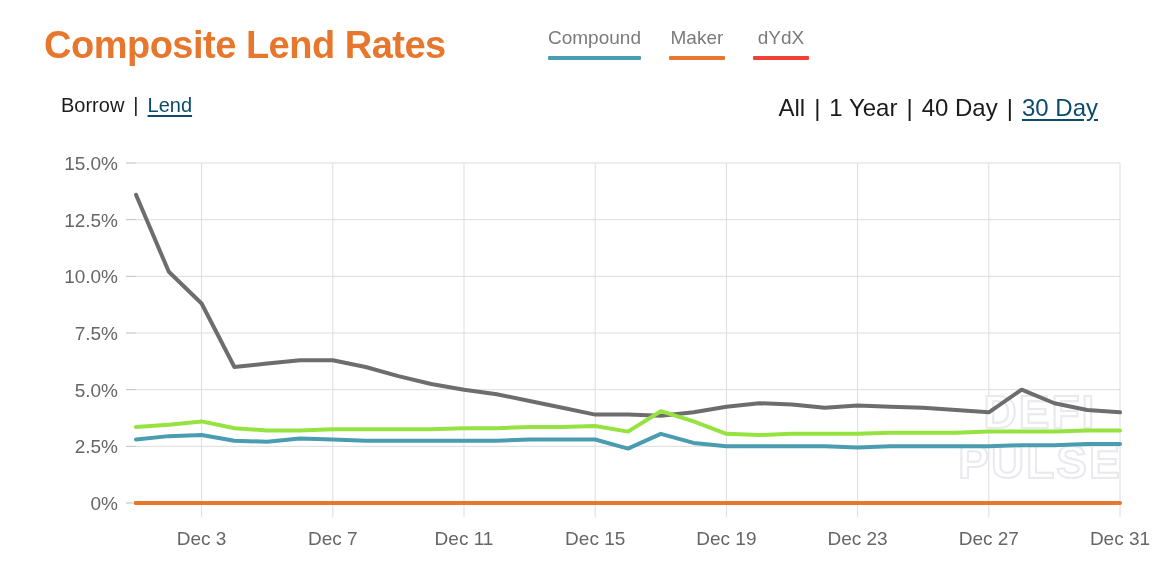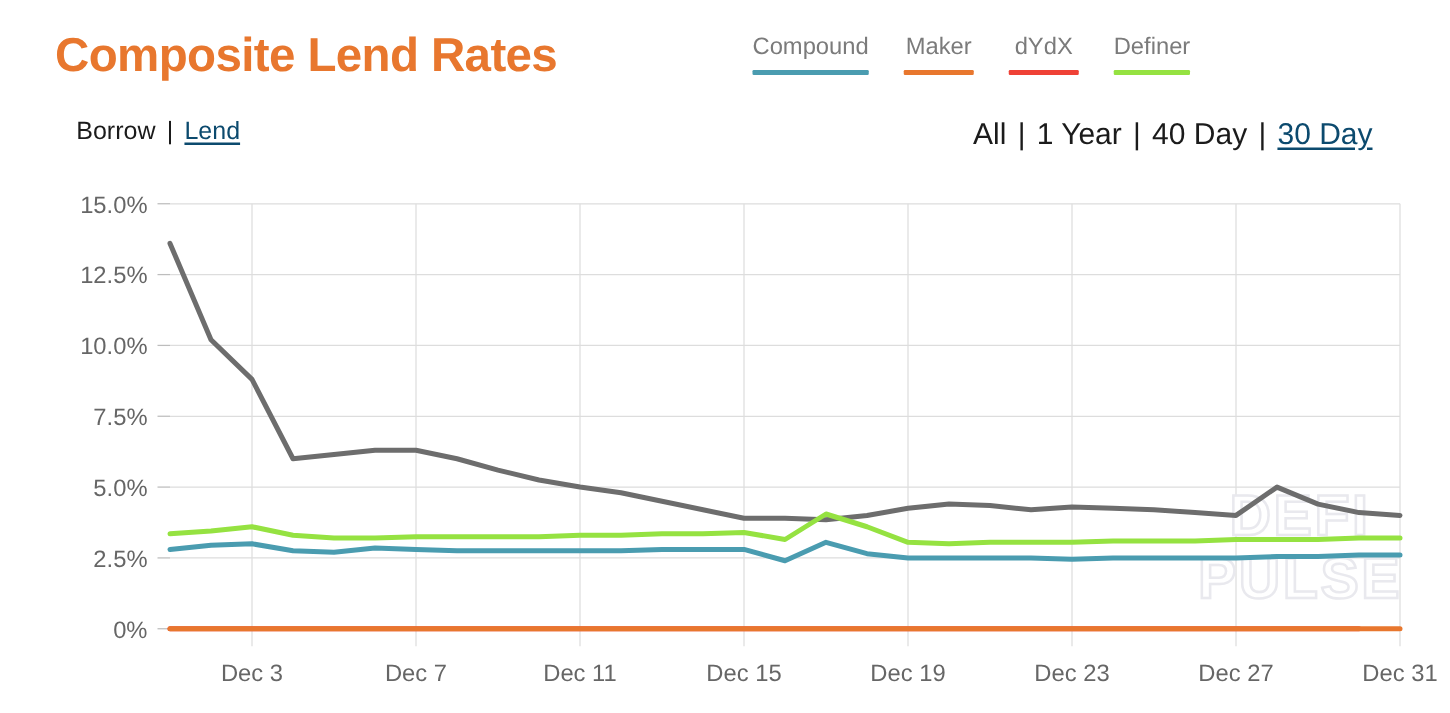--- a/index.html
+++ b/index.html
@@ -33,21 +33,21 @@
     left: 44px;
     top: 24px;
     font-size: 38px;
     font-weight: bold;
     color: #e8772e;
     letter-spacing: -0.5px;
     white-space: nowrap;
   }
   .legend {
     position: absolute;
-    left: 588px;
+    left: 534px;
     top: 26px;
     display: flex;
     align-items: flex-start;
     gap: 0px;
   }
   .legend-item {
     display: flex;
     flex-direction: column;
     align-items: center;
     padding: 0 14px;
@@ -154,24 +154,20 @@
           <div class="legend-label">Compound</div>
           <div class="legend-swatch" style="background: rgb(74, 156, 176);"></div>
         </div>
         <div class="legend-item">
           <div class="legend-label">Maker</div>
           <div class="legend-swatch" style="background: rgb(232, 119, 46);"></div>
         </div>
         <div class="legend-item">
           <div class="legend-label">dYdX</div>
           <div class="legend-swatch" style="background: rgb(239, 65, 54);"></div>
-        </div>
-        <div class="legend-item">
-          <div class="legend-label">Definer</div>
-          <div class="legend-swatch" style="background: rgb(149, 226, 65);"></div>
         </div>
       </div>
   </div>
 
   <div class="filters-left" id="mode-filter">
       <span class="filter-opt">Borrow</span>
       <span class="filter-sep">|</span>
       <span class="filter-opt active">Lend</span>
     </div>
   <div class="filters-right" id="range-filter">

